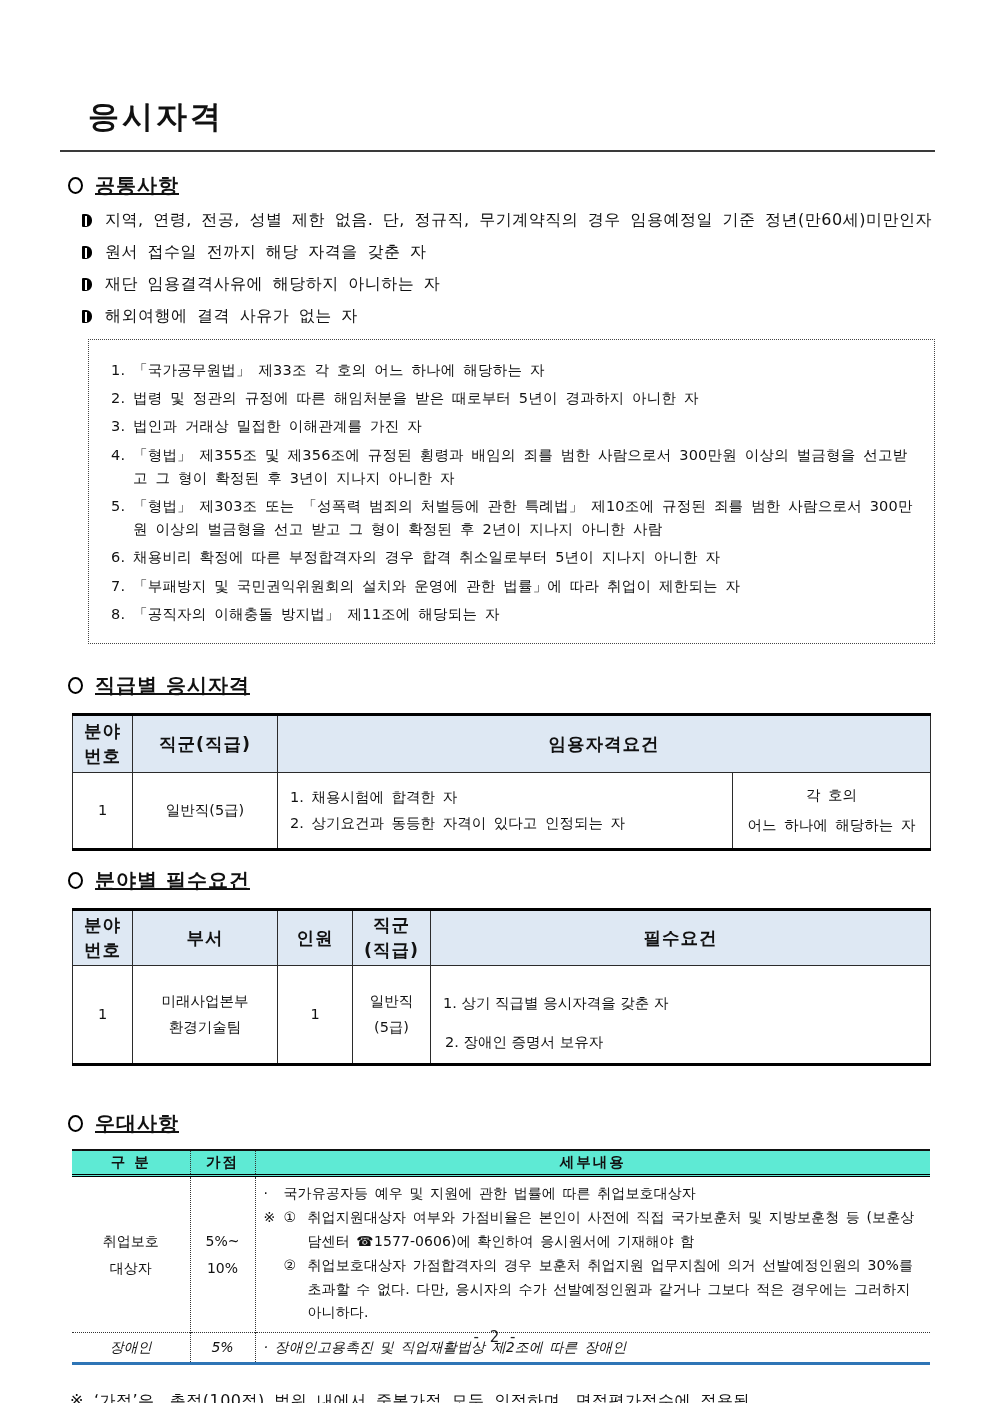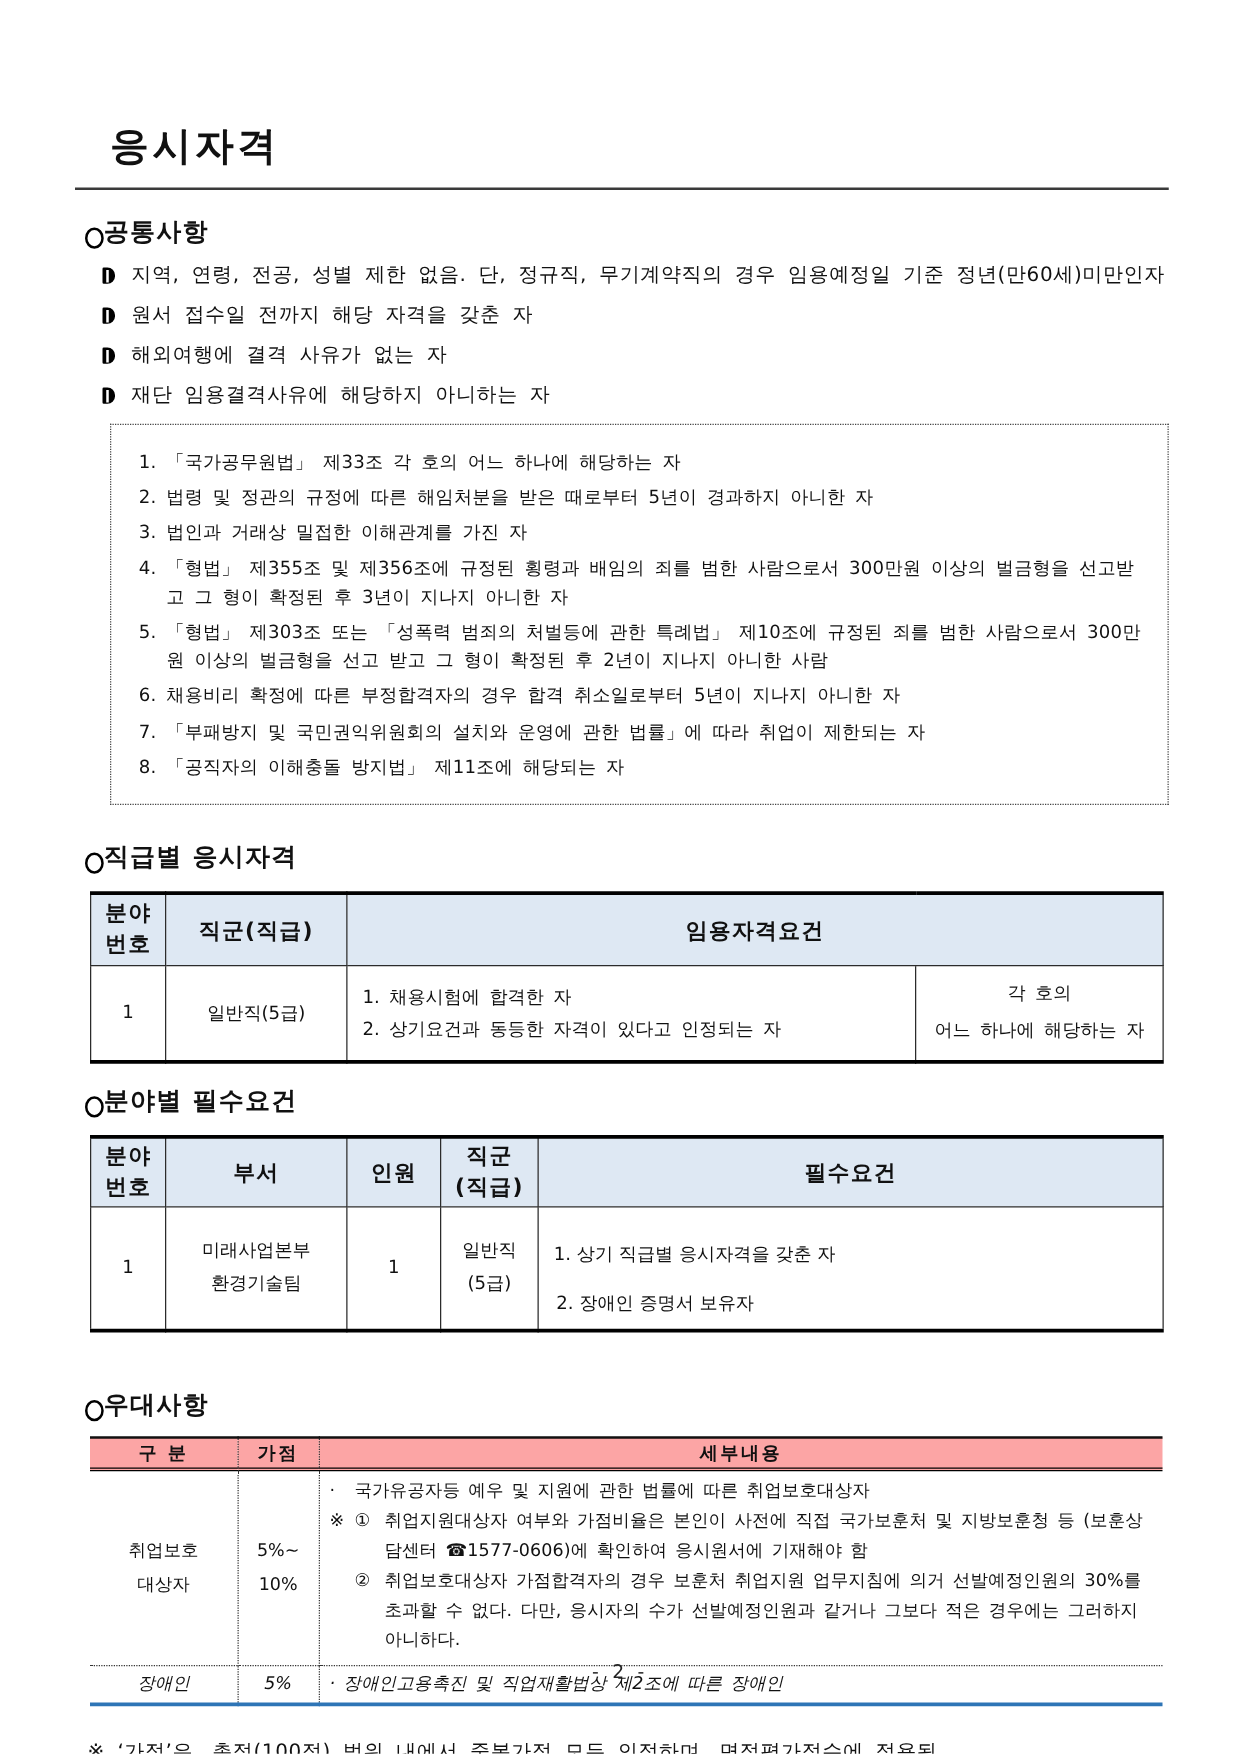--- a/index.html
+++ b/index.html
@@ -8,22 +8,22 @@
     width:992px; height:1403px; background:#ffffff; color:#111;
     font-family:"DejaVu Sans", sans-serif; position:relative; overflow:hidden;
   }
   .content { padding:96px 57px 0 60px; }
 
   
   .doc-title { font-size:31px; font-weight:bold; letter-spacing:3px; margin-left:28px; }
   .title-rule { border-bottom:2px solid #3a3a3a; margin-top:12px; }
 
   
-  .sec-head { display:flex; align-items:flex-end; margin:20px 0 10px 8px;
-              font-size:20px; font-weight:bold; letter-spacing:1px; }
+  .sec-head { display:flex; align-items:center; gap:12px; margin:20px 0 10px 8px;
+              font-size:20px; font-weight:bold; letter-spacing:1px;text-decoration:underline; }
   .circle-marker { width:15px; height:17px; border:2px solid #000; border-radius:50%;
                    flex:0 0 auto; }
 
   
   .bullets { margin:4px 0 10px 22px; }
   .bullet-line { display:flex; align-items:center; gap:13px; margin:11px 0;
                  font-size:16px; letter-spacing:0.5px; word-spacing:4px; }
   .b-icon { display:inline-block; flex:0 0 auto; width:10px; height:13px;
             background:#000; border-radius:1px 6px 6px 1px; position:relative; }
   .b-icon::after { content:""; position:absolute; left:2.5px; top:1.5px; bottom:1.5px;
@@ -50,21 +50,21 @@
   .req-lines div { margin:7px 0; word-spacing:3px; }
   .note-lines { font-size:14.5px; line-height:2.1; word-spacing:3px; }
   .t2 { margin-top:14px; }
   .t2 th { font-size:17.5px; height:56px; letter-spacing:1px; }
   .t2 td { font-size:14.5px; }
   .t2 .body-row td { height:58px; }
   .two-line { line-height:1.8; }
 
   
   .t3 { margin-top:12px; border-top:2.5px solid #111; border-bottom:3px solid #2e75b6; }
-  .t3 th { background:#fca5a5; font-size:14.5px; font-weight:bold; height:26px;
+  .t3 th { background:#5eead4; font-size:14.5px; font-weight:bold; height:26px;
            border-bottom:3px double #000; letter-spacing:2px; }
   .t3 th + th, .t3 td + td { border-left:1.5px dotted #333; }
   .t3 .row-sep td { border-top:1.5px dotted #333;font-style:italic; }
   .t3 td { font-size:14px; vertical-align:middle; }
   .t3 .cat { text-align:center; line-height:1.9; }
   .t3 .pts { text-align:center; line-height:1.9; }
   .t3 .det { padding:5px 8px 7px 8px; line-height:1.7; letter-spacing:0.1px; word-spacing:2px; }
   .det-row { display:grid; grid-template-columns:20px 1fr; }
   .det-sub { display:grid; grid-template-columns:24px 1fr; }
   .t3 .slim td { height:26px; }
@@ -92,25 +92,25 @@
     <div class="bullet-line">
       <span class="b-icon"></span>
       <span>지역, 연령, 전공, 성별 제한 없음. 단, 정규직, 무기계약직의 경우 임용예정일 기준 정년(만60세)미만인자</span>
     </div>
     <div class="bullet-line">
       <span class="b-icon"></span>
       <span>원서 접수일 전까지 해당 자격을 갖춘 자</span>
     </div>
     <div class="bullet-line">
       <span class="b-icon"></span>
+      <span>재단 임용결격사유에 해당하지 아니하는 자</span>
+    </div>
+    <div class="bullet-line">
+      <span class="b-icon"></span>
       <span>해외여행에 결격 사유가 없는 자</span>
-    </div>
-    <div class="bullet-line">
-      <span class="b-icon"></span>
-      <span>재단 임용결격사유에 해당하지 아니하는 자</span>
     </div>
   </div>
 
   <div class="dotted-box">
     <div class="box-item">
       <span class="num">1.</span>
       <span>「국가공무원법」 제33조 각 호의 어느 하나에 해당하는 자</span>
     </div>
     <div class="box-item">
       <span class="num">2.</span>

